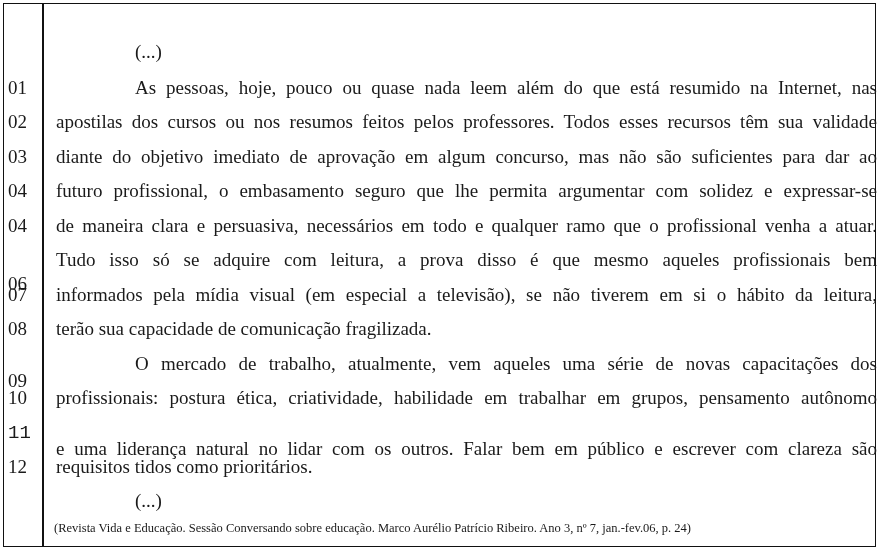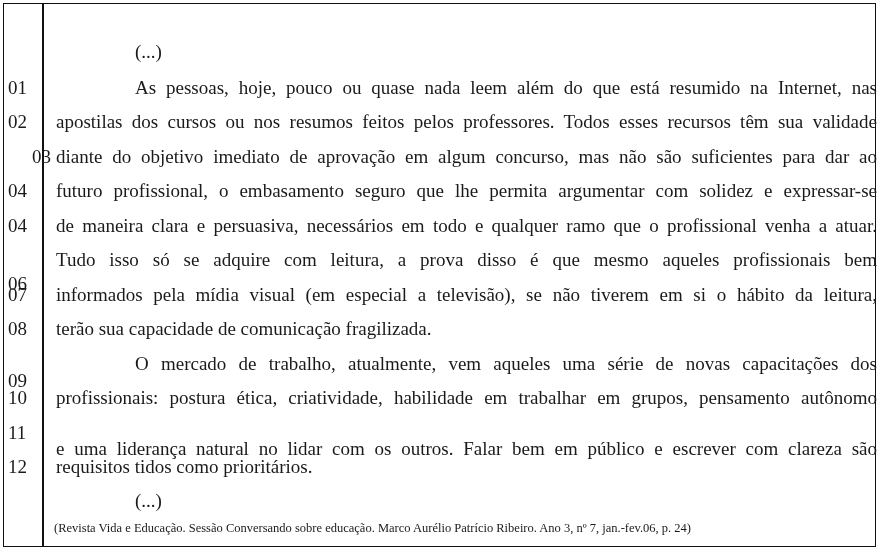--- a/index.html
+++ b/index.html
@@ -23,21 +23,21 @@
 <div class="divider"></div>
 
 <div class="ellipsis" style="top:41px;">(...)</div>
 
 <div class="ln" style="top:77px;">01</div>
 <div class="txt just indent" style="top:77px;">As pessoas, hoje, pouco ou quase nada leem além do que está resumido na Internet, nas</div>
 
 <div class="ln" style="top:111px;">02</div>
 <div class="txt just" style="top:111px;">apostilas dos cursos ou nos resumos feitos pelos professores. Todos esses recursos têm sua validade</div>
 
-<div class="ln" style="top:146px;margin-left:24px;">03</div>
+<div class="ln" style="top:146px;">03</div>
 <div class="txt just" style="top:146px;">diante do objetivo imediato de aprovação em algum concurso, mas não são suficientes para dar ao</div>
 
 <div class="ln" style="top:180px;">04</div>
 <div class="txt just" style="top:180px;">futuro profissional, o embasamento seguro que lhe permita argumentar com solidez e expressar-se</div>
 
 <div class="ln" style="top:215px;">04</div>
 <div class="txt just" style="top:215px;">de maneira clara e persuasiva, necessários em todo e qualquer ramo que o profissional venha a atuar.</div>
 
 <div class="ln" style="top:249px;margin-top:24px;">06</div>
 <div class="txt just" style="top:249px;">Tudo isso só se adquire com leitura, a prova disso é que mesmo aqueles profissionais bem</div>
@@ -47,21 +47,21 @@
 
 <div class="ln" style="top:318px;">08</div>
 <div class="txt" style="top:318px;">terão sua capacidade de comunicação fragilizada.</div>
 
 <div class="ln" style="top:370px;">09</div>
 <div class="txt just indent" style="top:353px;">O mercado de trabalho, atualmente, vem aqueles uma série de novas capacitações dos</div>
 
 <div class="ln" style="top:387px;">10</div>
 <div class="txt just" style="top:387px;">profissionais: postura ética, criatividade, habilidade em trabalhar em grupos, pensamento autônomo</div>
 
-<div class="ln" style="top:422px;">11</div>
+<div class="ln" style="top:422px;font-family:Liberation Mono, monospace;">11</div>
 <div class="txt just" style="top:438px;">e uma liderança natural no lidar com os outros. Falar bem em público e escrever com clareza são</div>
 
 <div class="ln" style="top:456px;">12</div>
 <div class="txt" style="top:456px;">requisitos tidos como prioritários.</div>
 
 <div class="ellipsis" style="top:490px;">(...)</div>
 
 <div class="cite">(Revista Vida e Educação. Sessão Conversando sobre educação. Marco Aurélio Patrício Ribeiro. Ano 3, nº 7, jan.-fev.06, p. 24)</div>
 
 </body></html>

